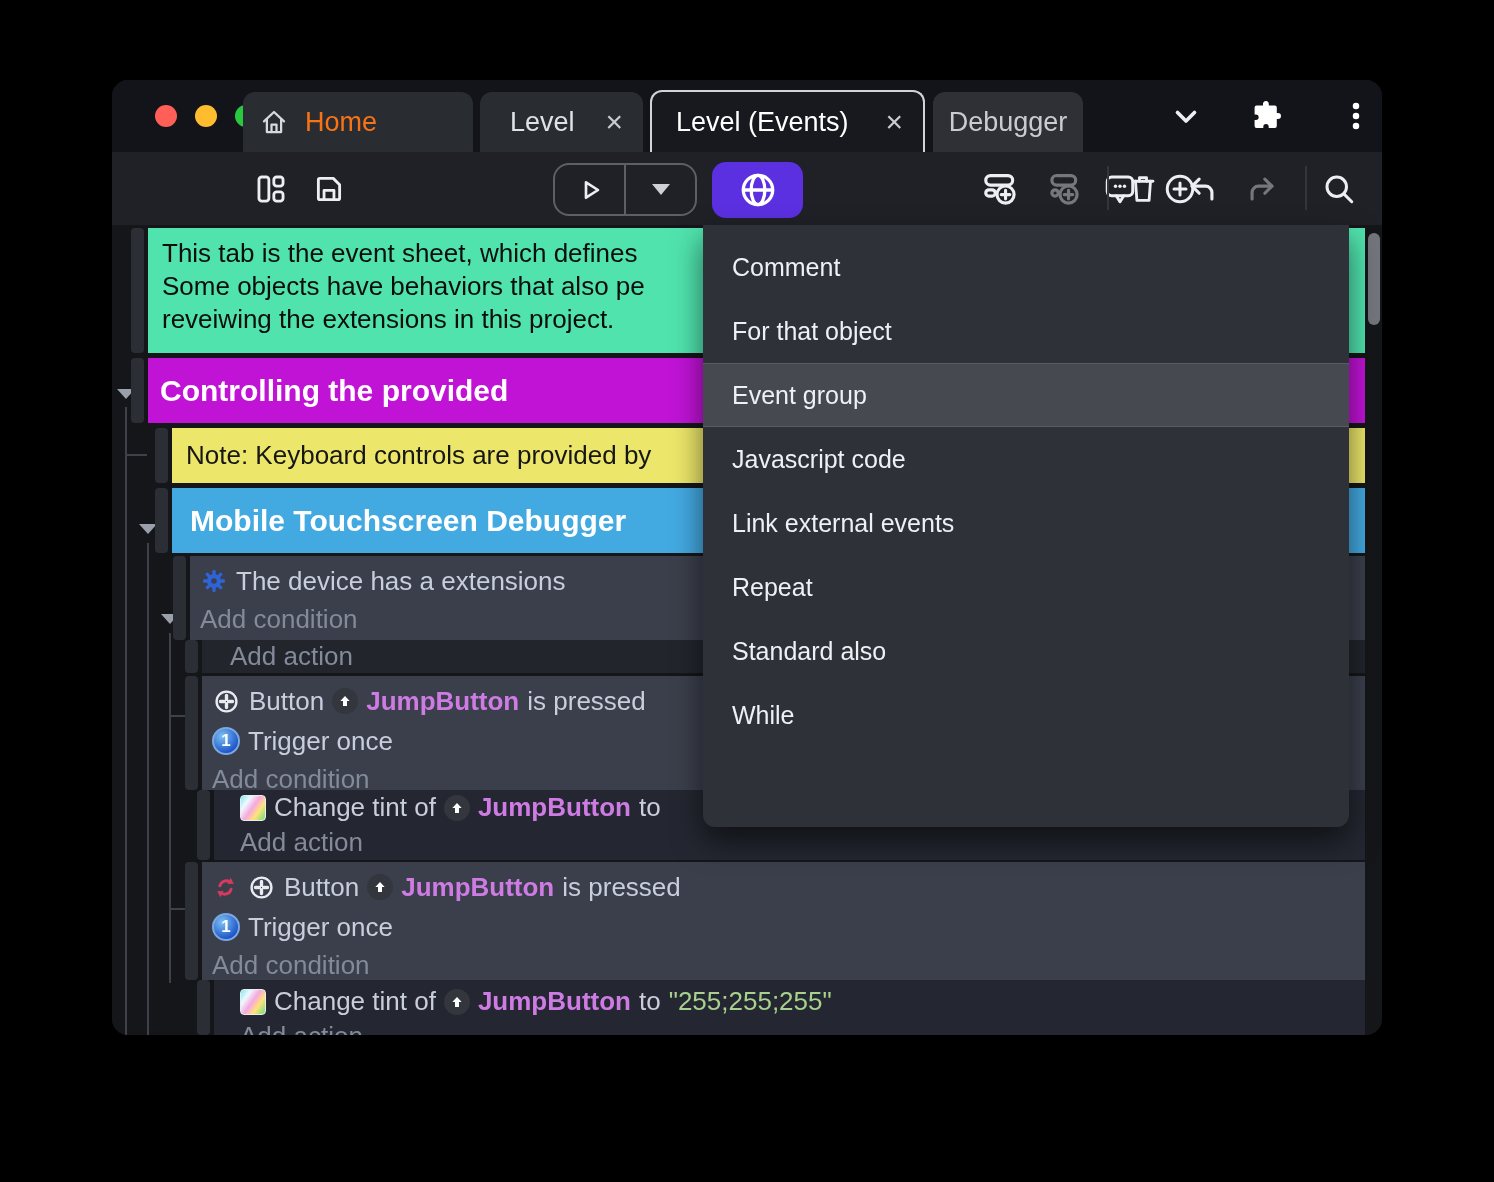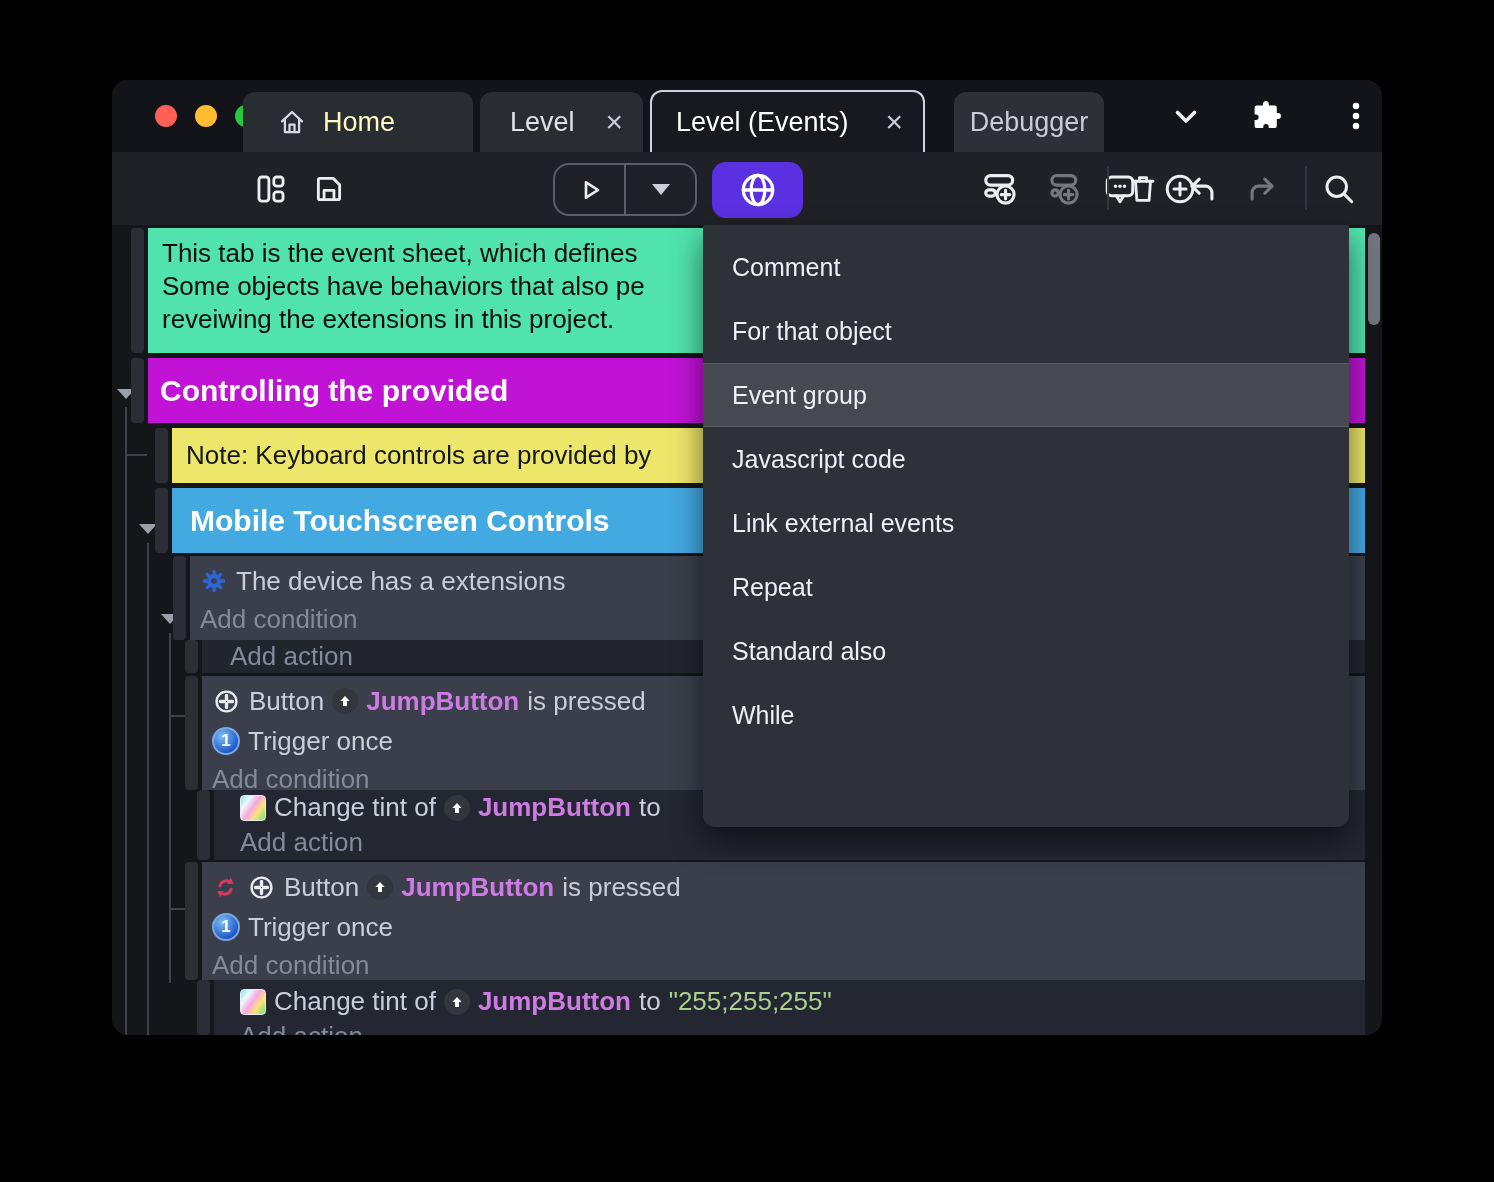--- a/index.html
+++ b/index.html
@@ -9,25 +9,25 @@
           background:#17181c;border-radius:16px;overflow:hidden;}
 
   
   .tabbar{position:absolute;top:0;left:0;right:0;height:72px;background:#131419;}
   .tl{position:absolute;top:25px;width:22px;height:22px;border-radius:50%;}
   .tl.red{left:43px;background:#ff5f57;}
   .tl.yellow{left:83px;background:#febc2e;}
   .tl.green{left:123px;background:#28c840;}
   .tab{position:absolute;top:12px;height:60px;border-radius:12px 12px 0 0;
        display:flex;align-items:center;font-size:27px;box-sizing:border-box;}
-  .tab-home{left:131px;width:230px;background:#292c31;color:#fef9c3;padding-left:34px;gap:16px;}
+  .tab-home{left:131px;width:230px;background:#292c31;color:#f97316;padding-left:16px;gap:16px;}
   .tab-level{left:368px;width:163px;background:#292c31;color:#dfe2e6;padding-left:30px;}
   .tab-active{left:538px;width:275px;background:#17191e;color:#fff;
               border:2px solid #cfd3da;border-bottom:none;padding-left:24px;top:10px;height:62px;}
-  .tab-debugger{left:842px;width:150px;background:#2e3036;color:#c9cdd3;justify-content:center;}
+  .tab-debugger{left:821px;width:150px;background:#2e3036;color:#c9cdd3;justify-content:center;}
   .tab .close{margin-left:auto;margin-right:20px;font-size:30px;color:#c9ccd2;line-height:1;}
   .tab-icons{stroke:#d7dae0;fill:none;stroke-width:1.8;stroke-linecap:round;stroke-linejoin:round;}
   .bar-ctrl{position:absolute;top:0;height:72px;display:flex;align-items:center;justify-content:center;}
 
   
   .toolbar{position:absolute;top:72px;left:0;right:0;height:73px;background:#1f2127;}
   .tbtn{position:absolute;top:0;height:73px;display:flex;align-items:center;justify-content:center;width:56px;}
   .tico{stroke:#eceef2;fill:none;stroke-width:2;stroke-linecap:round;stroke-linejoin:round;}
   .dim{opacity:.42;}
   .playgroup{position:absolute;left:441px;top:11px;width:144px;height:53px;
@@ -261,21 +261,21 @@
 
     <div class="blk hdr hdr-magenta" style="left:36px;top:133px;width:1217px;height:65px;">
       <span>Controlling the provided</span>
     </div>
 
     <div class="blk note" style="left:60px;top:203px;width:1193px;height:55px;">
       <span>Note: Keyboard controls are provided by</span>
     </div>
 
     <div class="blk hdr hdr-blue" style="left:60px;top:263px;width:1193px;height:65px;">
-      <span>Mobile Touchscreen Controls</span>
+      <span>Mobile Touchscreen Debugger</span>
     </div>
 
     <div class="blk evt" style="left:78px;top:331px;width:1175px;height:84px;">
       <div class="erow">
         <svg width="28" height="28" viewBox="0 0 24 24">
           <g fill="#2e64d8">
             <rect x="10.6" y="2.6" width="2.8" height="5" rx="1"></rect>
             <rect x="10.6" y="16.4" width="2.8" height="5" rx="1"></rect>
             <rect x="2.6" y="10.6" width="5" height="2.8" rx="1"></rect>
             <rect x="16.4" y="10.6" width="5" height="2.8" rx="1"></rect>

